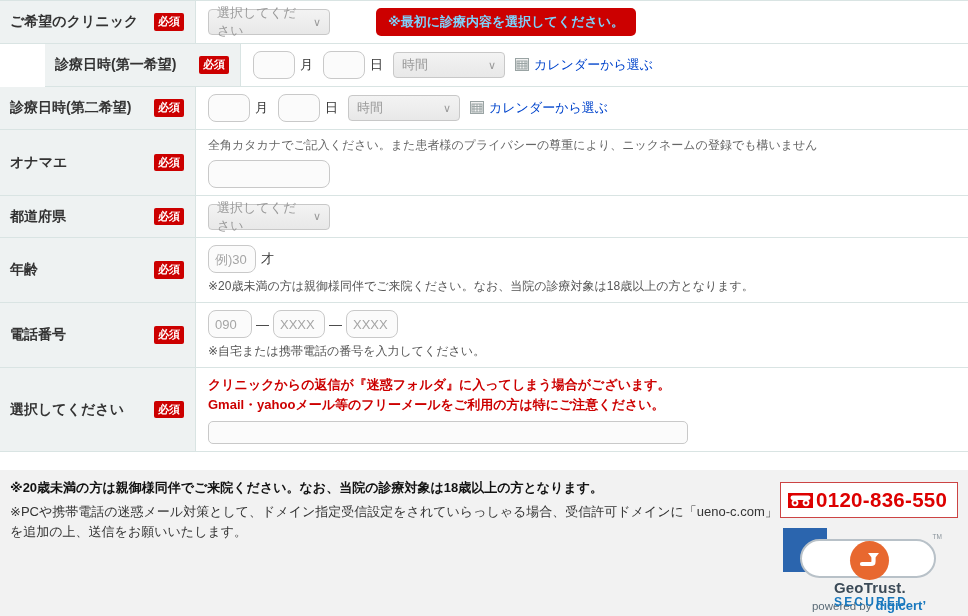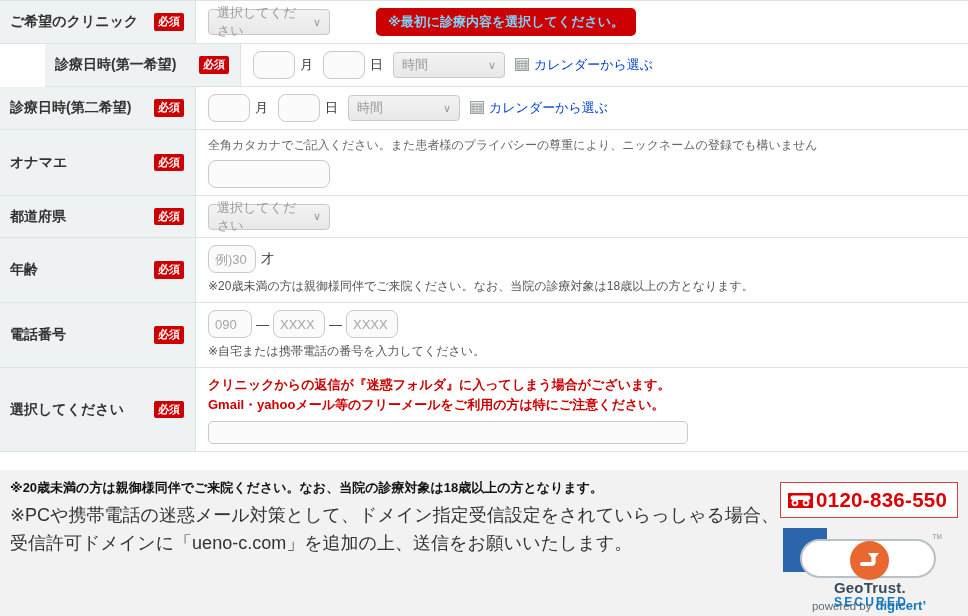--- a/index.html
+++ b/index.html
@@ -73,21 +73,21 @@
   .inline { display:flex; align-items:center; }
   .mt6 { margin-top:6px; }
 
   
   .footer {
     position:absolute; left:0; top:470px; width:968px; height:146px;
     background:#f2f2f2; padding:9px 12px 0 10px;
   }
   .footer-notes { width:772px; }
   .fnote-bold { font-size:13px; font-weight:bold; color:#111; margin-bottom:5px; }
-  .fnote { font-size:18px; color:#333; line-height:1.55; }
+  .fnote { font-size:13px; color:#333; line-height:1.55; }
 
   .footer-right { position:absolute; top:12px; right:10px; width:178px; }
   .phone-box { background:#fff; border:1px solid #cc4444; padding:5px 7px 6px; }
   .phone-title { font-size:11.5px; color:#333; white-space:nowrap; }
   .phone-line { display:flex; align-items:center; gap:3px; margin-top:2px; }
   .phone-number { color:#dd0000; font-size:20.5px; font-weight:600; letter-spacing:0.3px; line-height:1; }
 
   .seal-wrap { position:relative; height:62px; margin-top:10px; }
   .seal-square { position:absolute; left:3px; top:0; width:44px; height:44px; background:#2b65ae; }
   .seal-pill {

